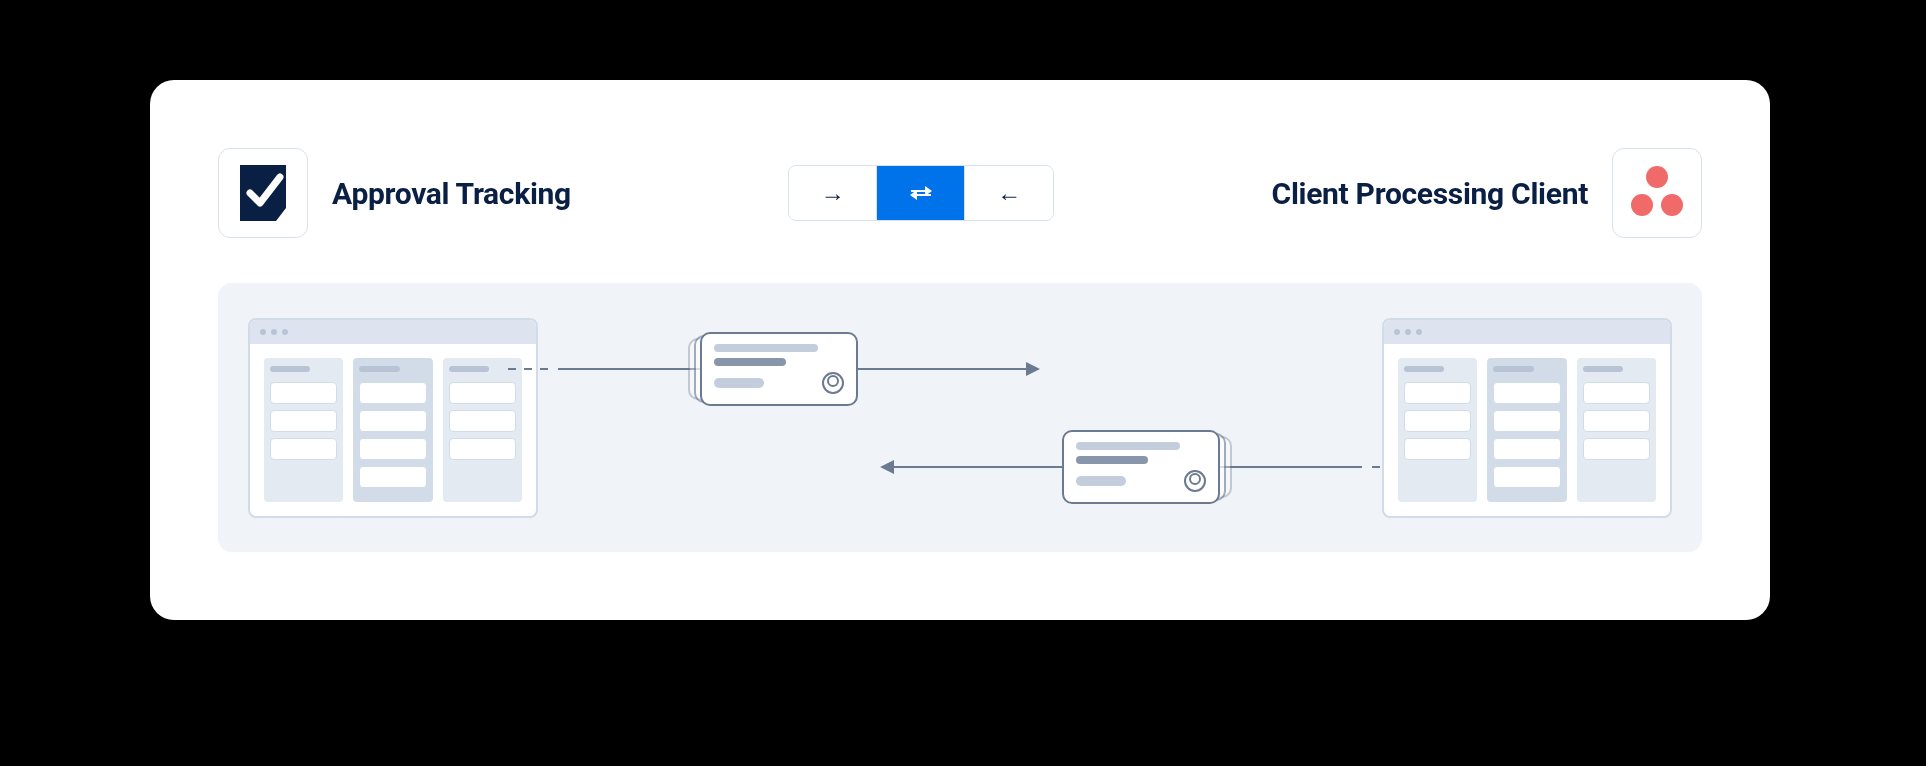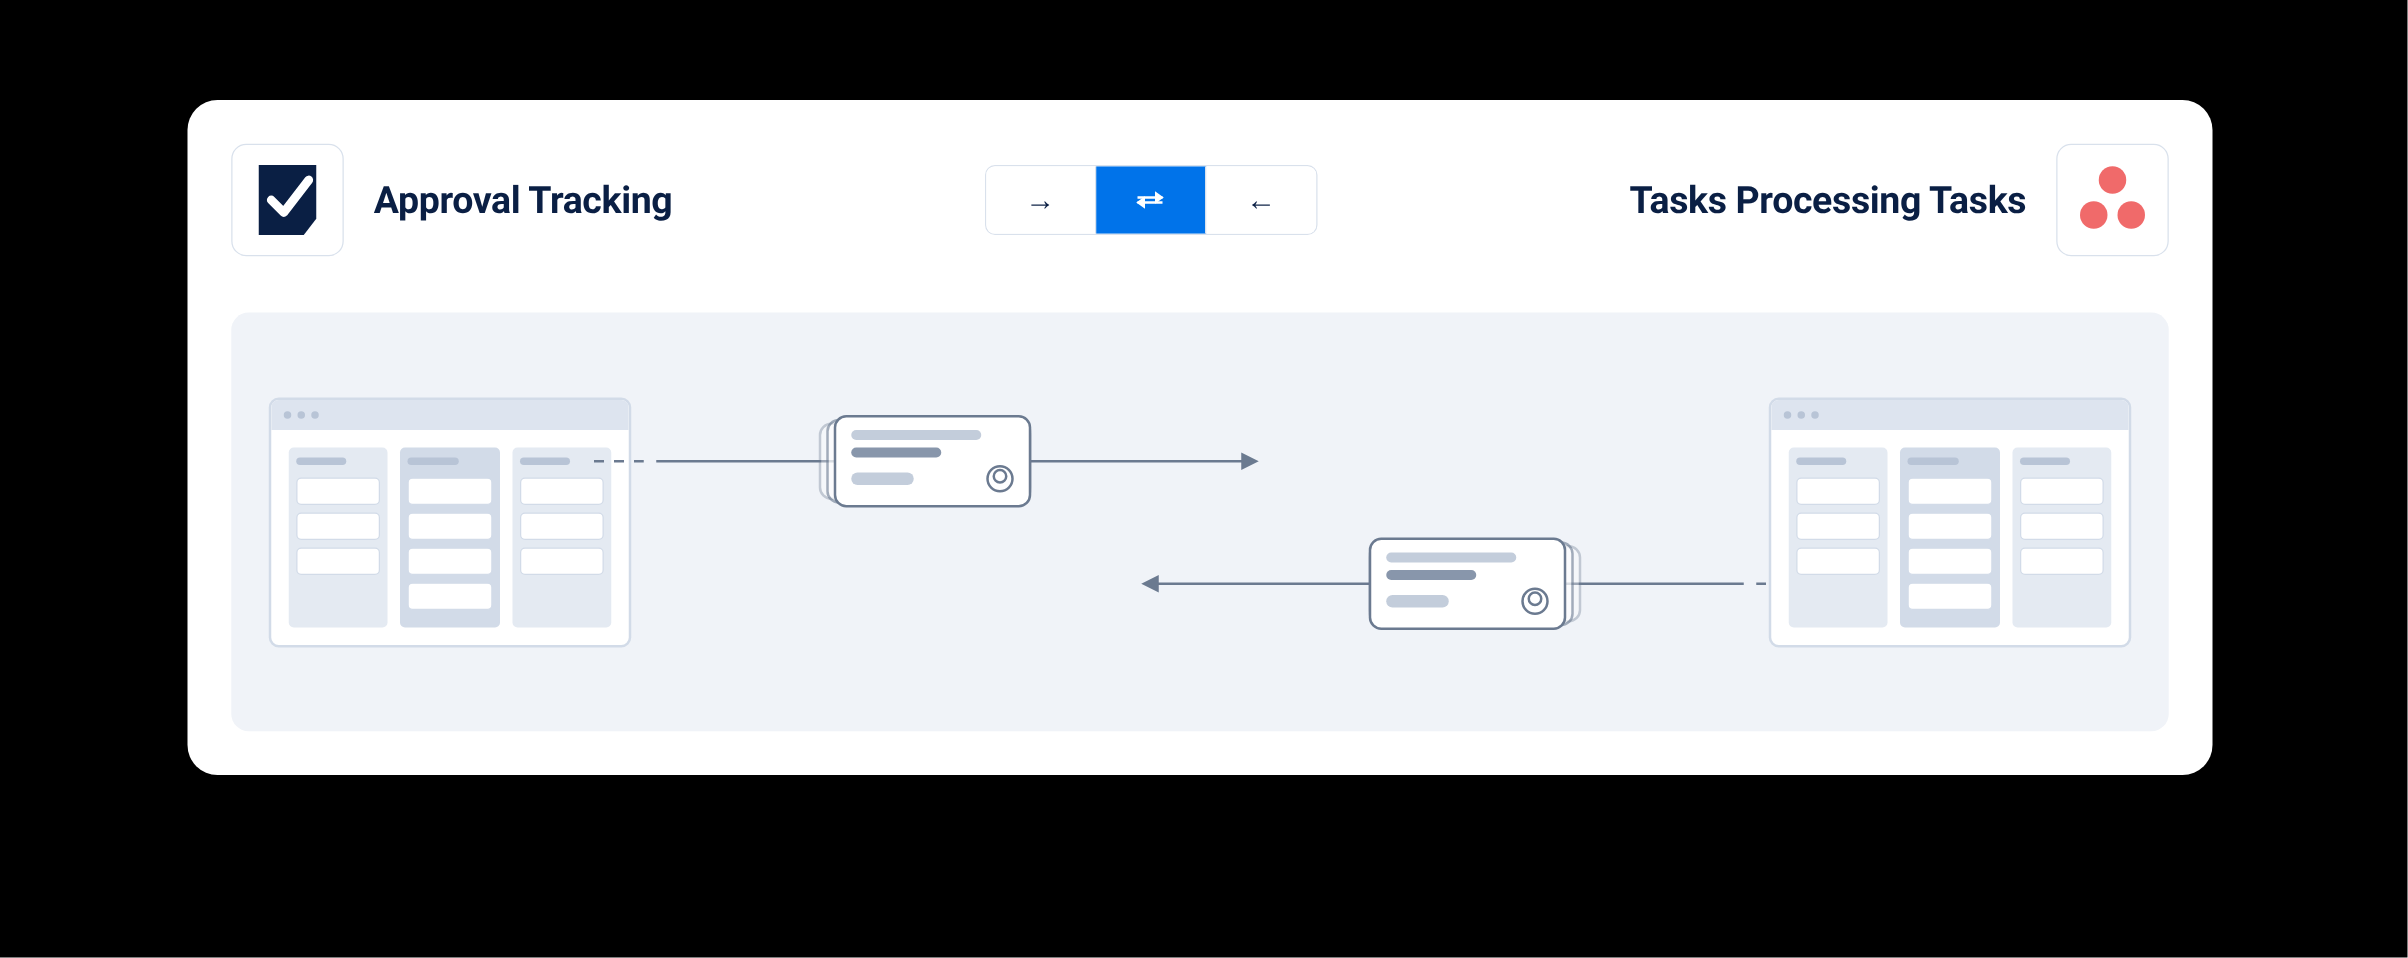--- a/index.html
+++ b/index.html
@@ -12,21 +12,21 @@
   }
   .card {
     position: absolute;
     left: 150px;
     top: 80px;
     width: 1620px;
     height: 540px;
     background: #fff;
     border-radius: 24px;
     box-shadow: 0 20px 50px rgba(0,0,0,0.35);
-    padding: 35px;
+    padding: 68px;
     display: flex;
     flex-direction: column;
   }
   .header-row {
     display: flex;
     align-items: center;
     justify-content: space-between;
     margin-bottom: 45px;
   }
   .side-group {
@@ -308,21 +308,21 @@
     </div>
 
     <div class="side-group right">
       <div class="app-icon-box">
         <div class="asana-icon">
           <div class="asana-dot top"></div>
           <div class="asana-dot bl"></div>
           <div class="asana-dot br"></div>
         </div>
       </div>
-      <div class="app-title">Tasks Processing Tasks</div>
+      <div class="app-title">Client Processing Client</div>
     </div>
 
   </div>
 
   <div class="diagram-area">
 
     <div class="board-mock">
       <div class="board-window">
         <div class="board-titlebar">
           <div class="tb-dot"></div>

